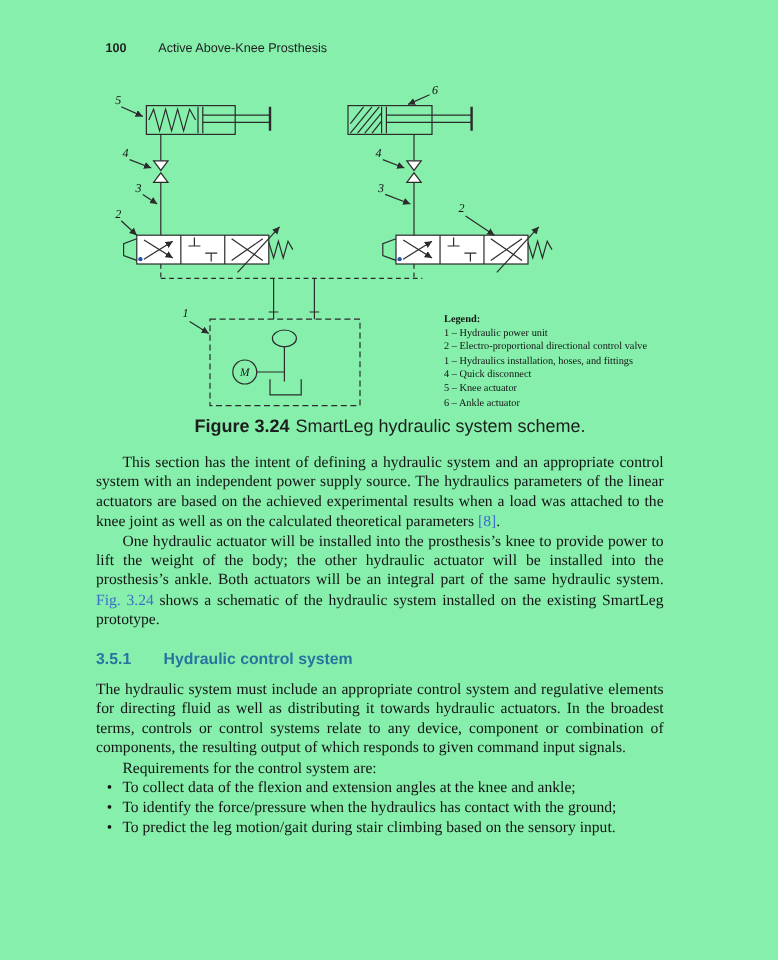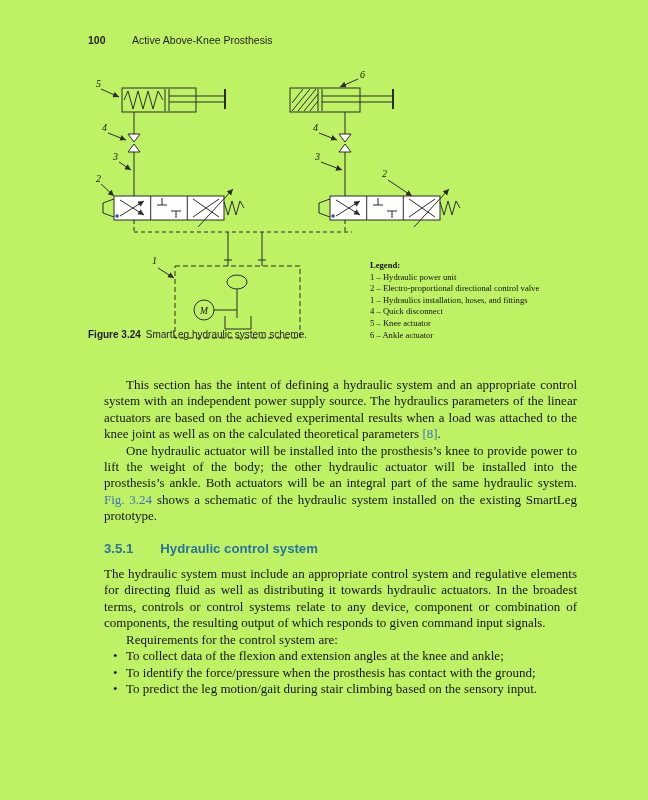--- a/index.html
+++ b/index.html
@@ -1,26 +1,26 @@
 <!DOCTYPE html>
 <html><head>
 <meta charset="utf-8">
 <style>
   html,body{margin:0;padding:0;background:#ffffff;}
-  .page{position:relative;width:648px;height:800px;background:#bef264;font-family:"Liberation Serif",serif;color:#141414;overflow:hidden;}
+  .page{position:relative;width:648px;height:800px;background:#86efac;font-family:"Liberation Serif",serif;color:#141414;overflow:hidden;}
   .hdr{position:absolute;top:34px;left:88px;font-family:"Liberation Sans",sans-serif;font-size:10.5px;color:#1e1e1e;}
   .page-num{font-weight:bold;margin-right:24px;}
   .figure-wrap{position:absolute;top:70px;left:88px;width:474px;height:274px;}
   .figure-wrap svg{position:absolute;top:0;left:0;}
   svg text{font-family:"Liberation Serif",serif;fill:#141414;}
   .legend{position:absolute;left:264px;top:190px;width:214px;font-size:8.6px;line-height:11.6px;color:#111;margin-left:18px;}
   .legend-title{font-weight:bold;}
-  .caption{position:absolute;top:329px;left:88px;width:474px;font-family:"Liberation Sans",sans-serif;font-size:10px;color:#1e1e1e;}
+  .caption{position:absolute;top:347px;left:88px;width:474px;font-family:"Liberation Sans",sans-serif;font-size:15px;color:#1e1e1e;text-align:center;}
   .cap-label{font-weight:bold;margin-right:5px;}
-  main{position:absolute;top:377px;left:104px;width:473px;font-size:13px;line-height:16.4px;text-align:justify;}
+  main{position:absolute;top:377px;left:80px;width:473px;font-size:13px;line-height:16.4px;text-align:justify;}
   main p{margin:0;}
   p.indent{text-indent:22px;}
   a.ref{color:#3d6fc8;text-decoration:none;cursor:pointer;}
   h2{font-family:"Liberation Sans",sans-serif;font-size:13.2px;font-weight:bold;color:#2a73a0;margin:16px 0 9px 0;text-align:left;}
   .h2-num{margin-right:27px;}
   .bullets{margin:0;padding:0;}
   .bullet-row{position:relative;padding-left:22px;text-align:justify;}
   .bullet-glyph{position:absolute;left:9px;top:0;}
 </style>
 </head>
@@ -157,18 +157,18 @@
 
     <p class="indent"><span>One hydraulic actuator will be installed into the prosthesis’s knee to provide power to lift the weight of the body; the other hydraulic actuator will be installed into the prosthesis’s ankle. Both actuators will be an integral part of the same hydraulic system. </span><a class="ref">Fig. 3.24</a><span> shows a schematic of the hydraulic system installed on the existing SmartLeg prototype.</span></p>
 
     <h2><span class="h2-num">3.5.1</span><span>Hydraulic control system</span></h2>
 
     <p>The hydraulic system must include an appropriate control system and regulative elements for directing fluid as well as distributing it towards hydraulic actuators. In the broadest terms, controls or control systems relate to any device, component or combination of components, the resulting output of which responds to given command input signals.</p>
     <p class="indent">Requirements for the control system are:</p>
 
     <div class="bullets">
       <div class="bullet-row"><span class="bullet-glyph">•</span><span>To collect data of the flexion and extension angles at the knee and ankle;</span></div>
-      <div class="bullet-row"><span class="bullet-glyph">•</span><span>To identify the force/pressure when the prosthesis has contact with the ground;</span></div>
+      <div class="bullet-row"><span class="bullet-glyph">•</span><span>To identify the force/pressure when the hydraulics has contact with the ground;</span></div>
       <div class="bullet-row"><span class="bullet-glyph">•</span><span>To predict the leg motion/gait during stair climbing based on the sensory input.</span></div>
     </div>
   </main>
 
 </div>
 
 </body></html>

